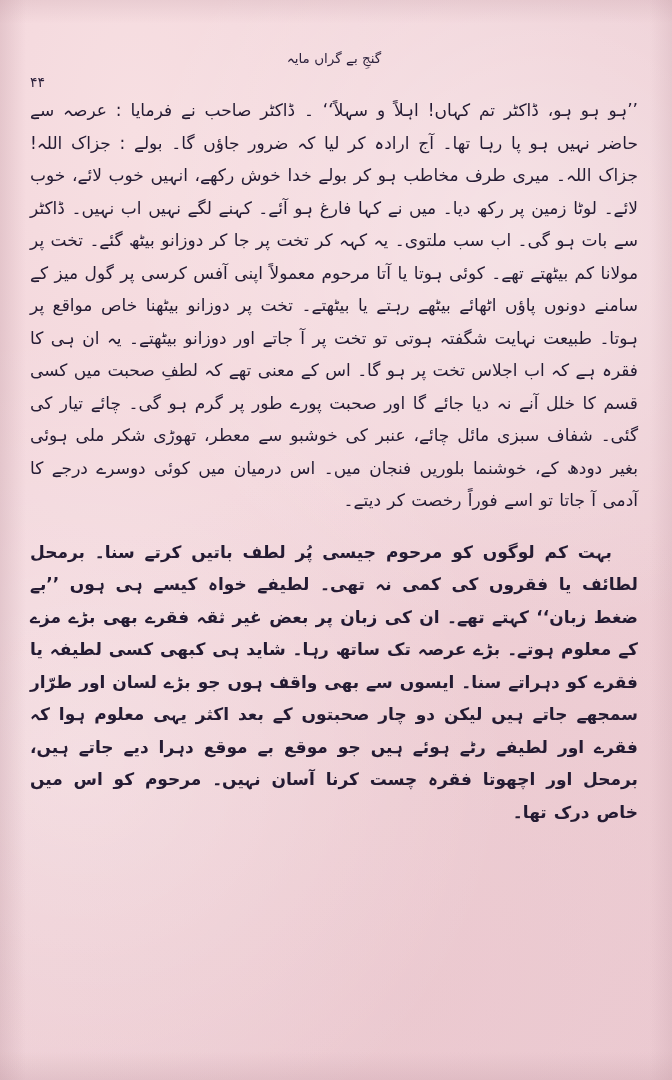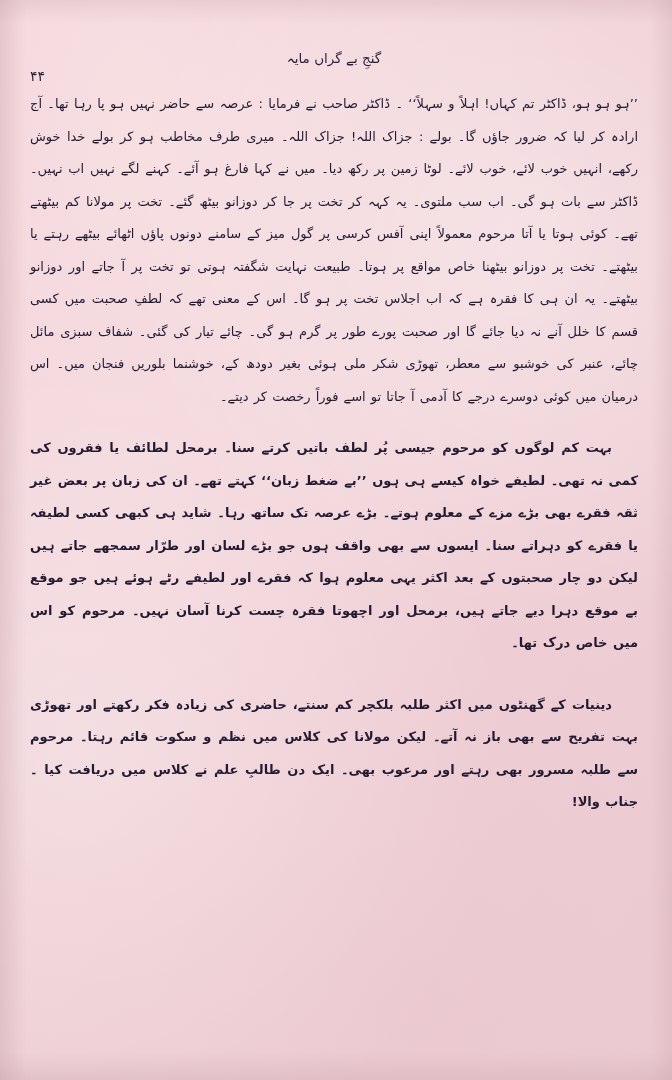--- a/index.html
+++ b/index.html
@@ -65,34 +65,34 @@
     font-family: "DejaVu Sans", sans-serif;
     font-size: 13.5px;
     color: #2a1f3a;
     letter-spacing: 0.5px;
   }
   .folio-row {
     display: flex;
     justify-content: flex-end;
     padding-left: 0;
     padding-right: 8px;
-    margin-top: 2px;
+    margin-top: 8px;
     margin-bottom: 4px;
   }
   .folio {
     font-size: 14px;
     color: #2a1f3a;
   }
 
   .body-text {
     direction: rtl;
     text-align: justify;
     text-align-last: right;
     color: #241b33;
-    font-size: 13px;
+    font-size: 17px;
     line-height: 32.5px;
     letter-spacing: 0.1px;
     word-spacing: 1px;
   }
   .para {
     margin: 0 0 3px 0;
     text-indent: 0;
   }
   .para.indent {
     text-indent: 26px;
@@ -122,17 +122,16 @@
     <div class="body-text">
       <p class="para">’’ہو ہو ہو، ڈاکٹر تم کہاں! اہلاً و سہلاً‘‘ ۔ ڈاکٹر صاحب نے فرمایا : عرصہ سے حاضر نہیں ہو پا رہا تھا۔ آج ارادہ کر لیا کہ ضرور جاؤں گا۔ بولے : جزاک اللہ! جزاک اللہ۔ میری طرف مخاطب ہو کر بولے خدا خوش رکھے، انہیں خوب لائے، خوب لائے۔ لوٹا زمین پر رکھ دیا۔ میں نے کہا فارغ ہو آئے۔ کہنے لگے نہیں اب نہیں۔ ڈاکٹر سے بات ہو گی۔ اب سب ملتوی۔ یہ کہہ کر تخت پر جا کر دوزانو بیٹھ گئے۔ تخت پر مولانا کم بیٹھتے تھے۔ کوئی ہوتا یا آتا مرحوم معمولاً اپنی آفس کرسی پر گول میز کے سامنے دونوں پاؤں اٹھائے بیٹھے رہتے یا بیٹھتے۔ تخت پر دوزانو بیٹھنا خاص مواقع پر ہوتا۔ طبیعت نہایت شگفتہ ہوتی تو تخت پر آ جاتے اور دوزانو بیٹھتے۔ یہ ان ہی کا فقرہ ہے کہ اب اجلاس تخت پر ہو گا۔ اس کے معنی تھے کہ لطفِ صحبت میں کسی قسم کا خلل آنے نہ دیا جائے گا اور صحبت پورے طور پر گرم ہو گی۔ چائے تیار کی گئی۔ شفاف سبزی مائل چائے، عنبر کی خوشبو سے معطر، تھوڑی شکر ملی ہوئی بغیر دودھ کے، خوشنما بلوریں فنجان میں۔ اس درمیان میں کوئی دوسرے درجے کا آدمی آ جاتا تو اسے فوراً رخصت کر دیتے۔</p>
 
 
       <div class="gap"></div>
 
       <p class="para indent">بہت کم لوگوں کو مرحوم جیسی پُر لطف باتیں کرتے سنا۔ برمحل لطائف یا فقروں کی کمی نہ تھی۔ لطیفے خواہ کیسے ہی ہوں ’’بے ضغط زبان‘‘ کہتے تھے۔ ان کی زبان پر بعض غیر ثقہ فقرے بھی بڑے مزے کے معلوم ہوتے۔ بڑے عرصہ تک ساتھ رہا۔ شاید ہی کبھی کسی لطیفہ یا فقرے کو دہراتے سنا۔ ایسوں سے بھی واقف ہوں جو بڑے لسان اور طرّار سمجھے جاتے ہیں لیکن دو چار صحبتوں کے بعد اکثر یہی معلوم ہوا کہ فقرے اور لطیفے رٹے ہوئے ہیں جو موقع بے موقع دہرا دیے جاتے ہیں، برمحل اور اچھوتا فقرہ چست کرنا آسان نہیں۔ مرحوم کو اس میں خاص درک تھا۔</p>
 
       <div class="spacer-lg"></div>
 
-      <p class="para indent">دینیات کے گھنٹوں میں اکثر طلبہ بلکچر کم سنتے، حاضری کی زیادہ فکر رکھتے اور تھوڑی بہت تفریح سے بھی باز نہ آتے۔ لیکن مولانا کی کلاس میں نظم و سکوت قائم رہتا۔ مرحوم سے طلبہ مسرور بھی رہتے اور مرعوب بھی۔ ایک دن طالبِ علم نے کلاس میں دریافت کیا ۔ جناب والا!</p>
     </div>
 
   </div>
 </div>
 
 </body></html>

